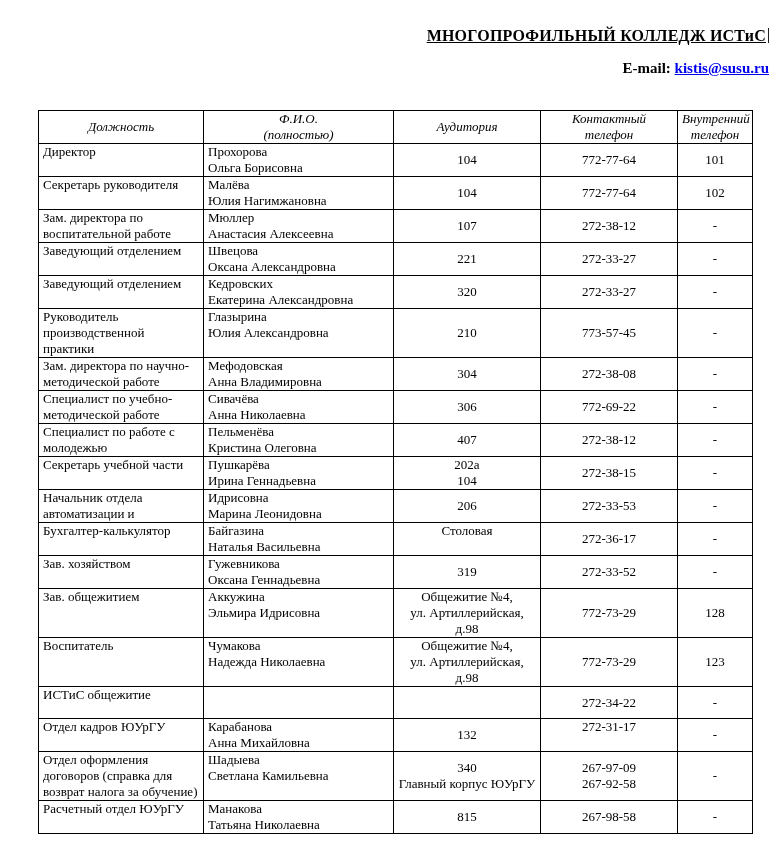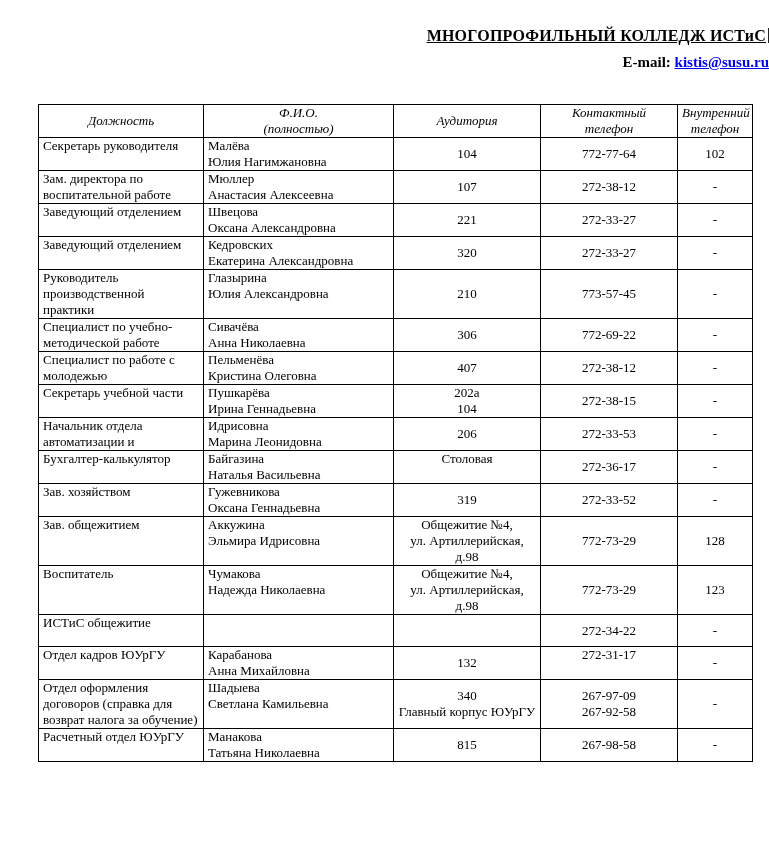--- a/index.html
+++ b/index.html
@@ -21,21 +21,21 @@
   .doc-title .title-text { text-decoration: underline; }
   .text-caret {
     display: inline-block;
     width: 1px;
     height: 15px;
     background: #222222;
     vertical-align: -2px;
     margin-left: 2px;
   }
   .email-line {
-    margin-top: 9px;
+    margin-top: 15px;
     margin-left: 78px; 
     font-size: 15px;
     font-weight: bold;
   }
   .email-line a {
     color: #0000ee;
     text-decoration: underline;
   }
   table.contacts {
     border-collapse: collapse;
@@ -90,20 +90,28 @@
 (полностью)</th>
       <th>Аудитория</th>
       <th>Контактный
 телефон</th>
       <th>Внутренний
 телефон</th>
     </tr>
   </thead>
   <tbody>
       <tr>
+        <td class="c-pos">Директор</td>
+        <td class="c-name">Прохорова
+Ольга Борисовна</td>
+        <td class="c-room">104</td>
+        <td class="c-phone">772-77-64</td>
+        <td class="c-int">101</td>
+      </tr>
+      <tr>
         <td class="c-pos">Секретарь руководителя</td>
         <td class="c-name">Малёва
 Юлия Нагимжановна</td>
         <td class="c-room">104</td>
         <td class="c-phone">772-77-64</td>
         <td class="c-int">102</td>
       </tr>
       <tr>
         <td class="c-pos">Зам. директора по воспитательной работе</td>
         <td class="c-name">Мюллер
@@ -127,20 +135,28 @@
         <td class="c-room">320</td>
         <td class="c-phone">272-33-27</td>
         <td class="c-int">-</td>
       </tr>
       <tr>
         <td class="c-pos">Руководитель производственной практики</td>
         <td class="c-name">Глазырина
 Юлия Александровна</td>
         <td class="c-room">210</td>
         <td class="c-phone">773-57-45</td>
+        <td class="c-int">-</td>
+      </tr>
+      <tr>
+        <td class="c-pos">Зам. директора по научно-методической работе</td>
+        <td class="c-name">Мефодовская
+Анна Владимировна</td>
+        <td class="c-room">304</td>
+        <td class="c-phone">272-38-08</td>
         <td class="c-int">-</td>
       </tr>
       <tr>
         <td class="c-pos">Специалист по учебно-методической работе</td>
         <td class="c-name">Сивачёва
 Анна Николаевна</td>
         <td class="c-room">306</td>
         <td class="c-phone">772-69-22</td>
         <td class="c-int">-</td>
       </tr>

